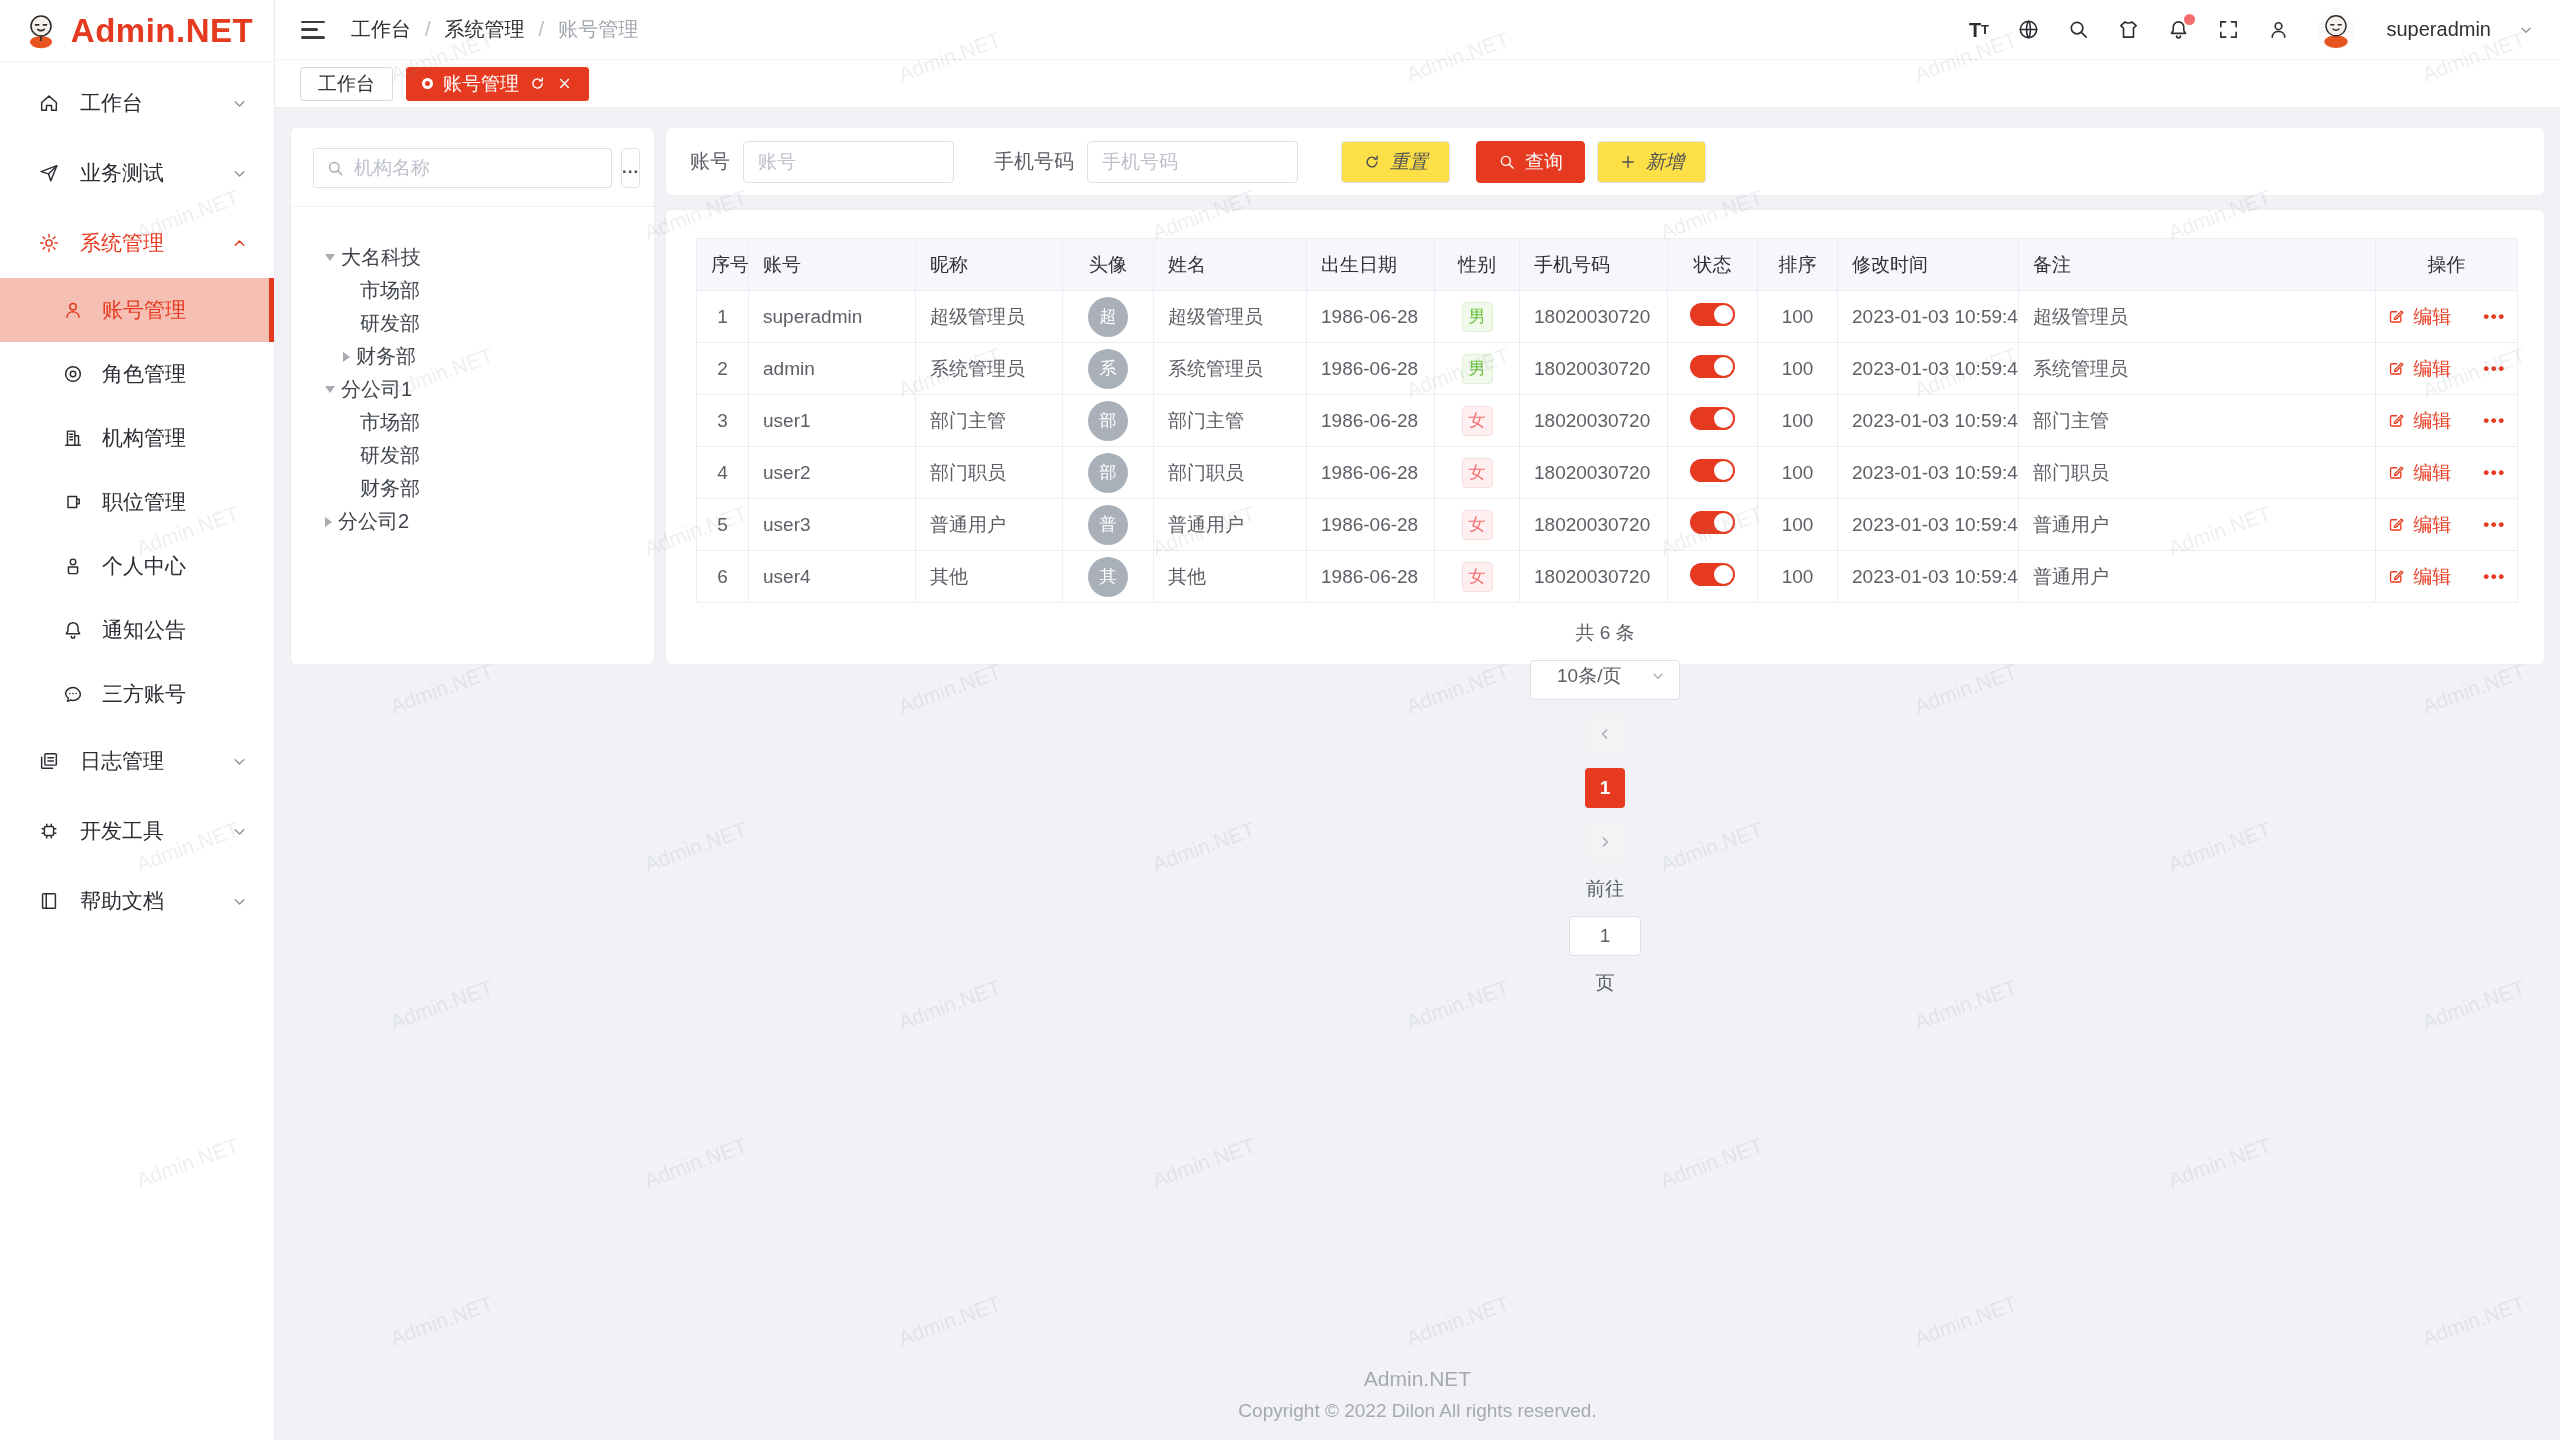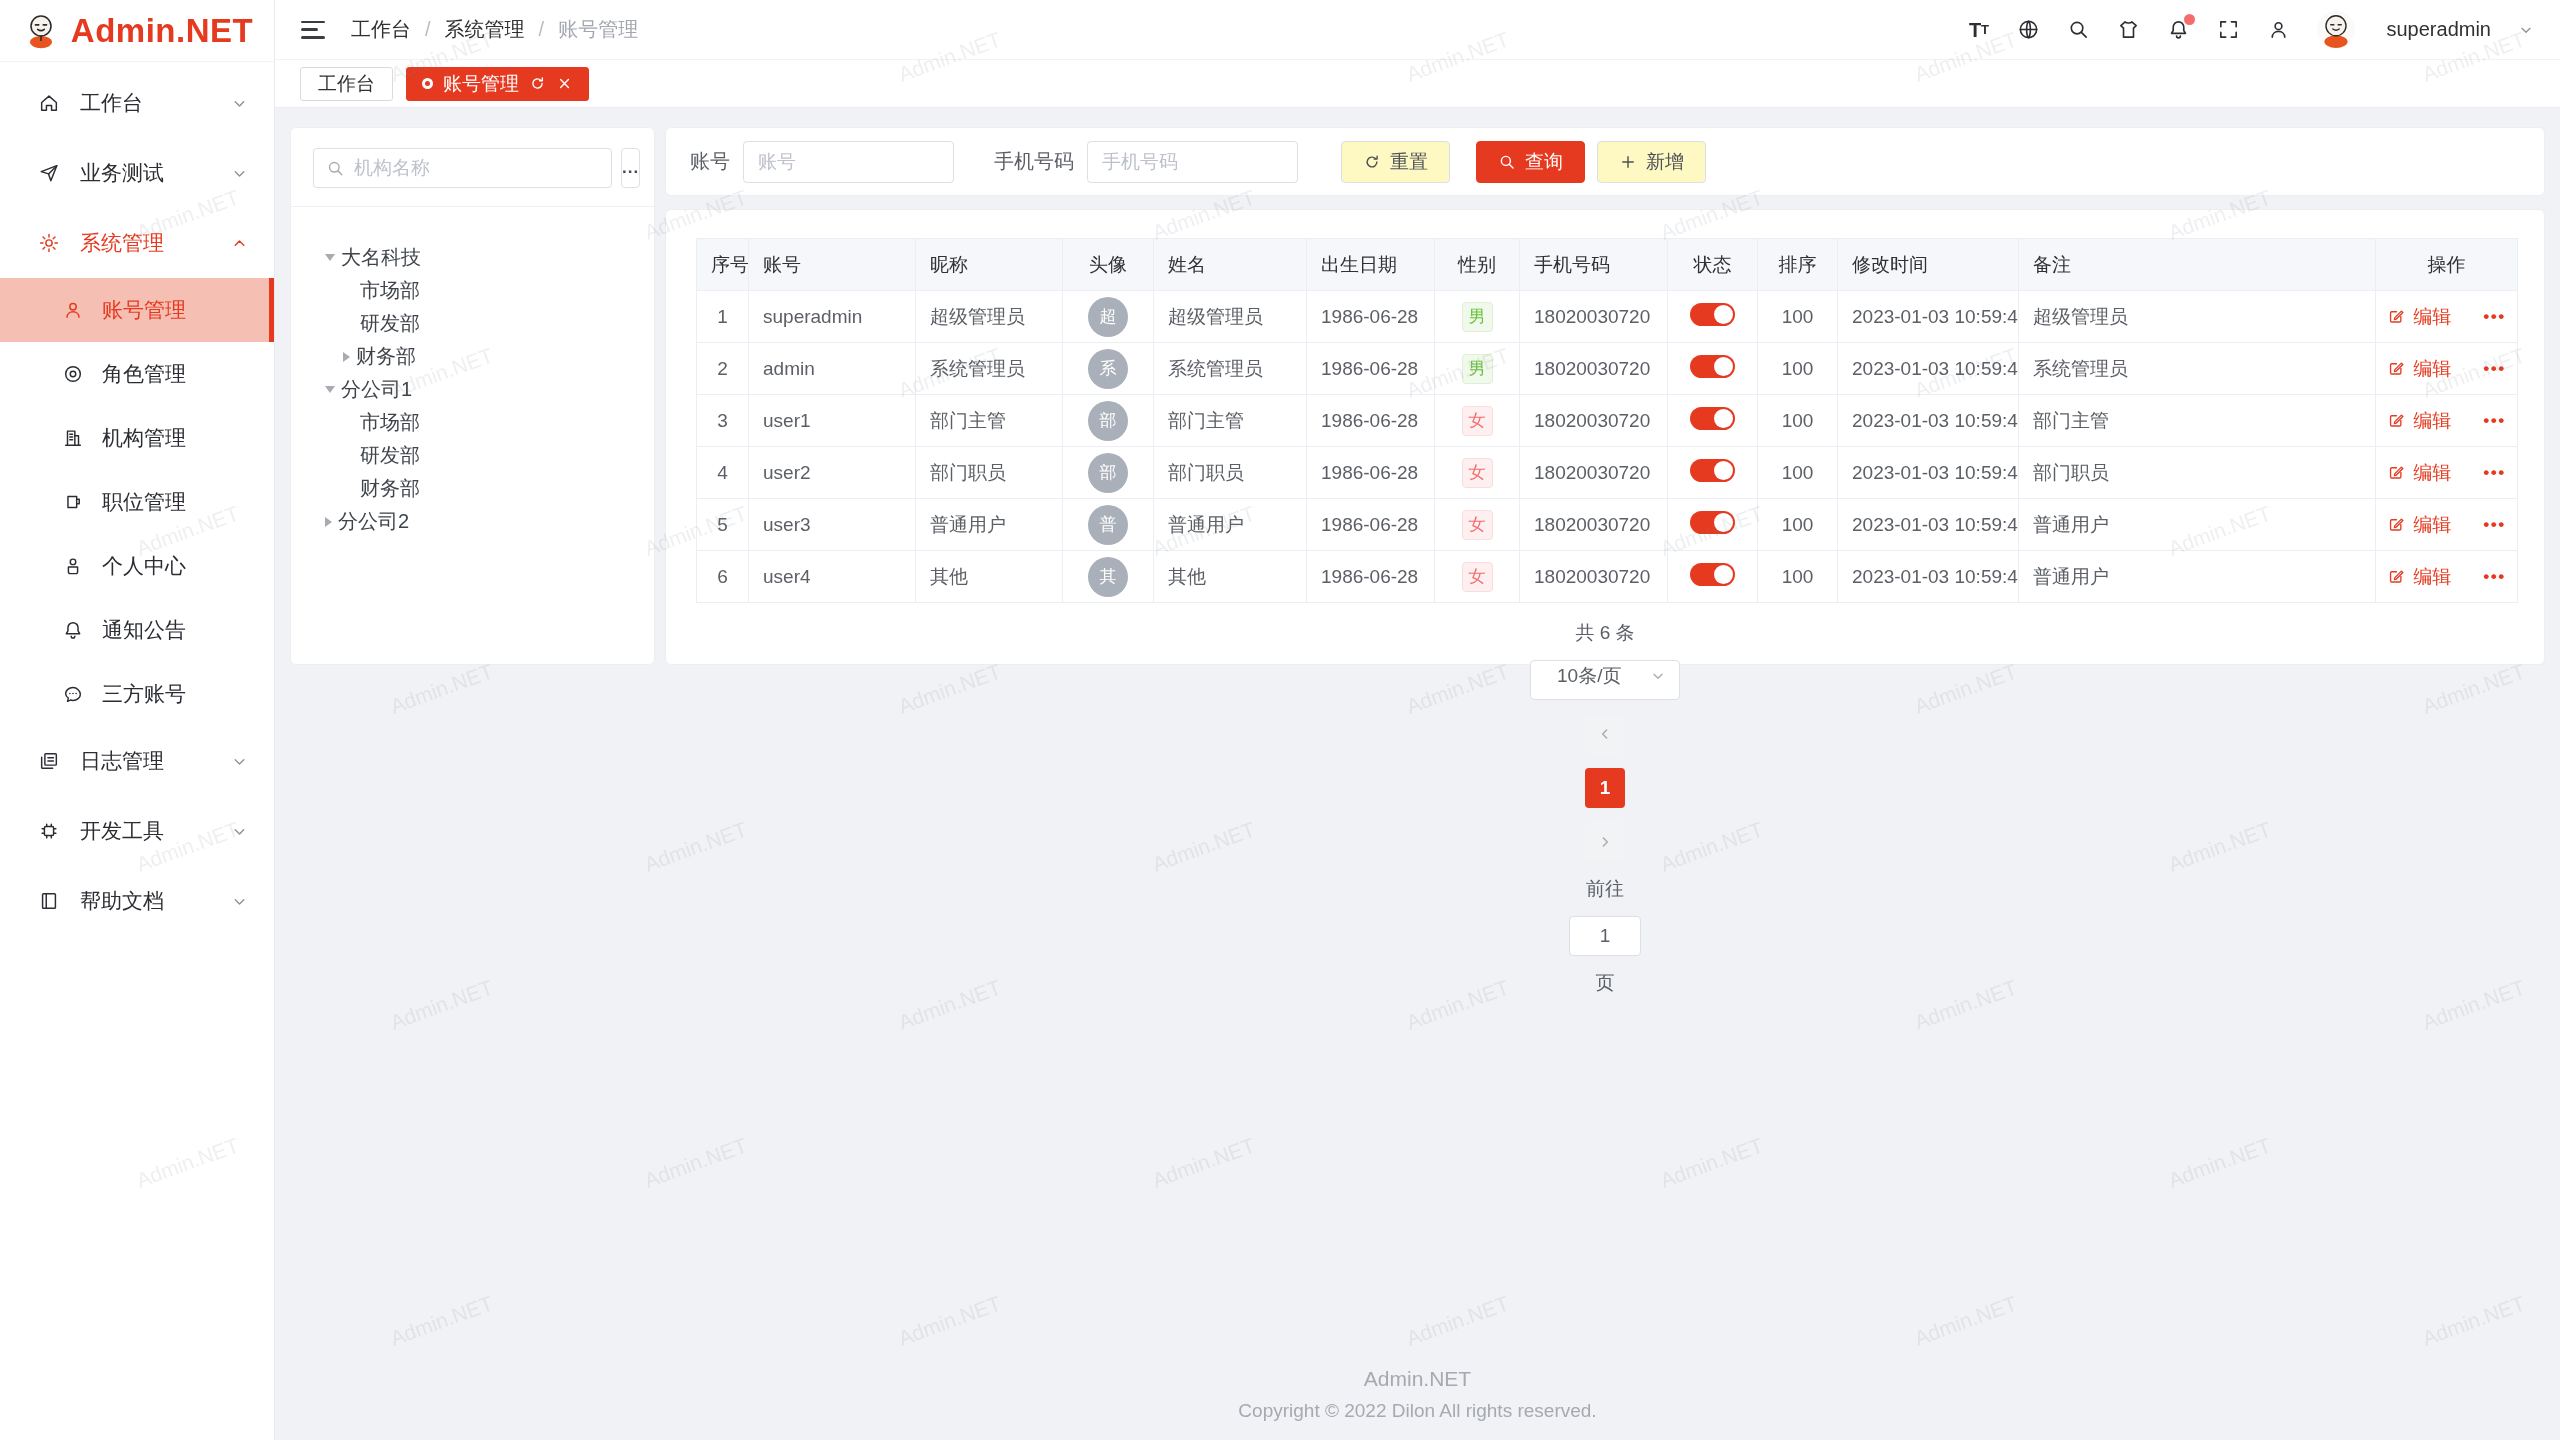--- a/index.html
+++ b/index.html
@@ -74,21 +74,21 @@
   .caret.right { border-width:5.5px 0 5.5px 7px; border-color:transparent transparent transparent #a8abb2; }
   .caret.none { border:none; width:11px; }
 
   .right-col { flex:1; display:flex; flex-direction:column; gap:13px; min-width:0; }
   .filter-card { height:69px; display:flex; align-items:center; padding:0 24px; }
   .f-label { font-size:20px; color:#5c6066; margin-right:13px; }
   .f-label.second { margin-left:40px; }
   .txt-input { width:211px; height:42px; border:1px solid #dcdfe6; border-radius:4px; padding:0 14px; font-size:19px; color:#606266; outline:none; }
   .btn { height:42px; display:inline-flex; align-items:center; gap:9px; padding:0 21px; border-radius:4px; font-size:19px; cursor:pointer; }
   .btn svg { width:18px; height:18px; stroke:currentColor; fill:none; stroke-width:1.9; stroke-linecap:round; stroke-linejoin:round; }
-  .btn.plain { background:#fef9c3; border:1px solid #dcdfe6; color:#4e5258; }
+  .btn.plain { background:#fde047; border:1px solid #dcdfe6; color:#4e5258;font-style:italic; }
   .btn.primary { background:#e63a20; border:1px solid #e63a20; color:#fff; }
   .btn.reset { margin-left:43px; }
   .btn.query { margin-left:26px; }
   .btn.add { margin-left:12px; }
 
   .table-card { height:456px; padding:28px 30px 0 30px; position:relative; }
   table { width:100%; border-collapse:collapse; table-layout:fixed; font-size:19px; color:#5c6066; }
   th, td { border:1px solid #ebeef5; height:52px; padding:0 14px; white-space:nowrap; overflow:hidden; text-align:left; }
   th { background:#f6f7fa; color:#2f3135; font-weight:500; }
   .c { text-align:center; }

